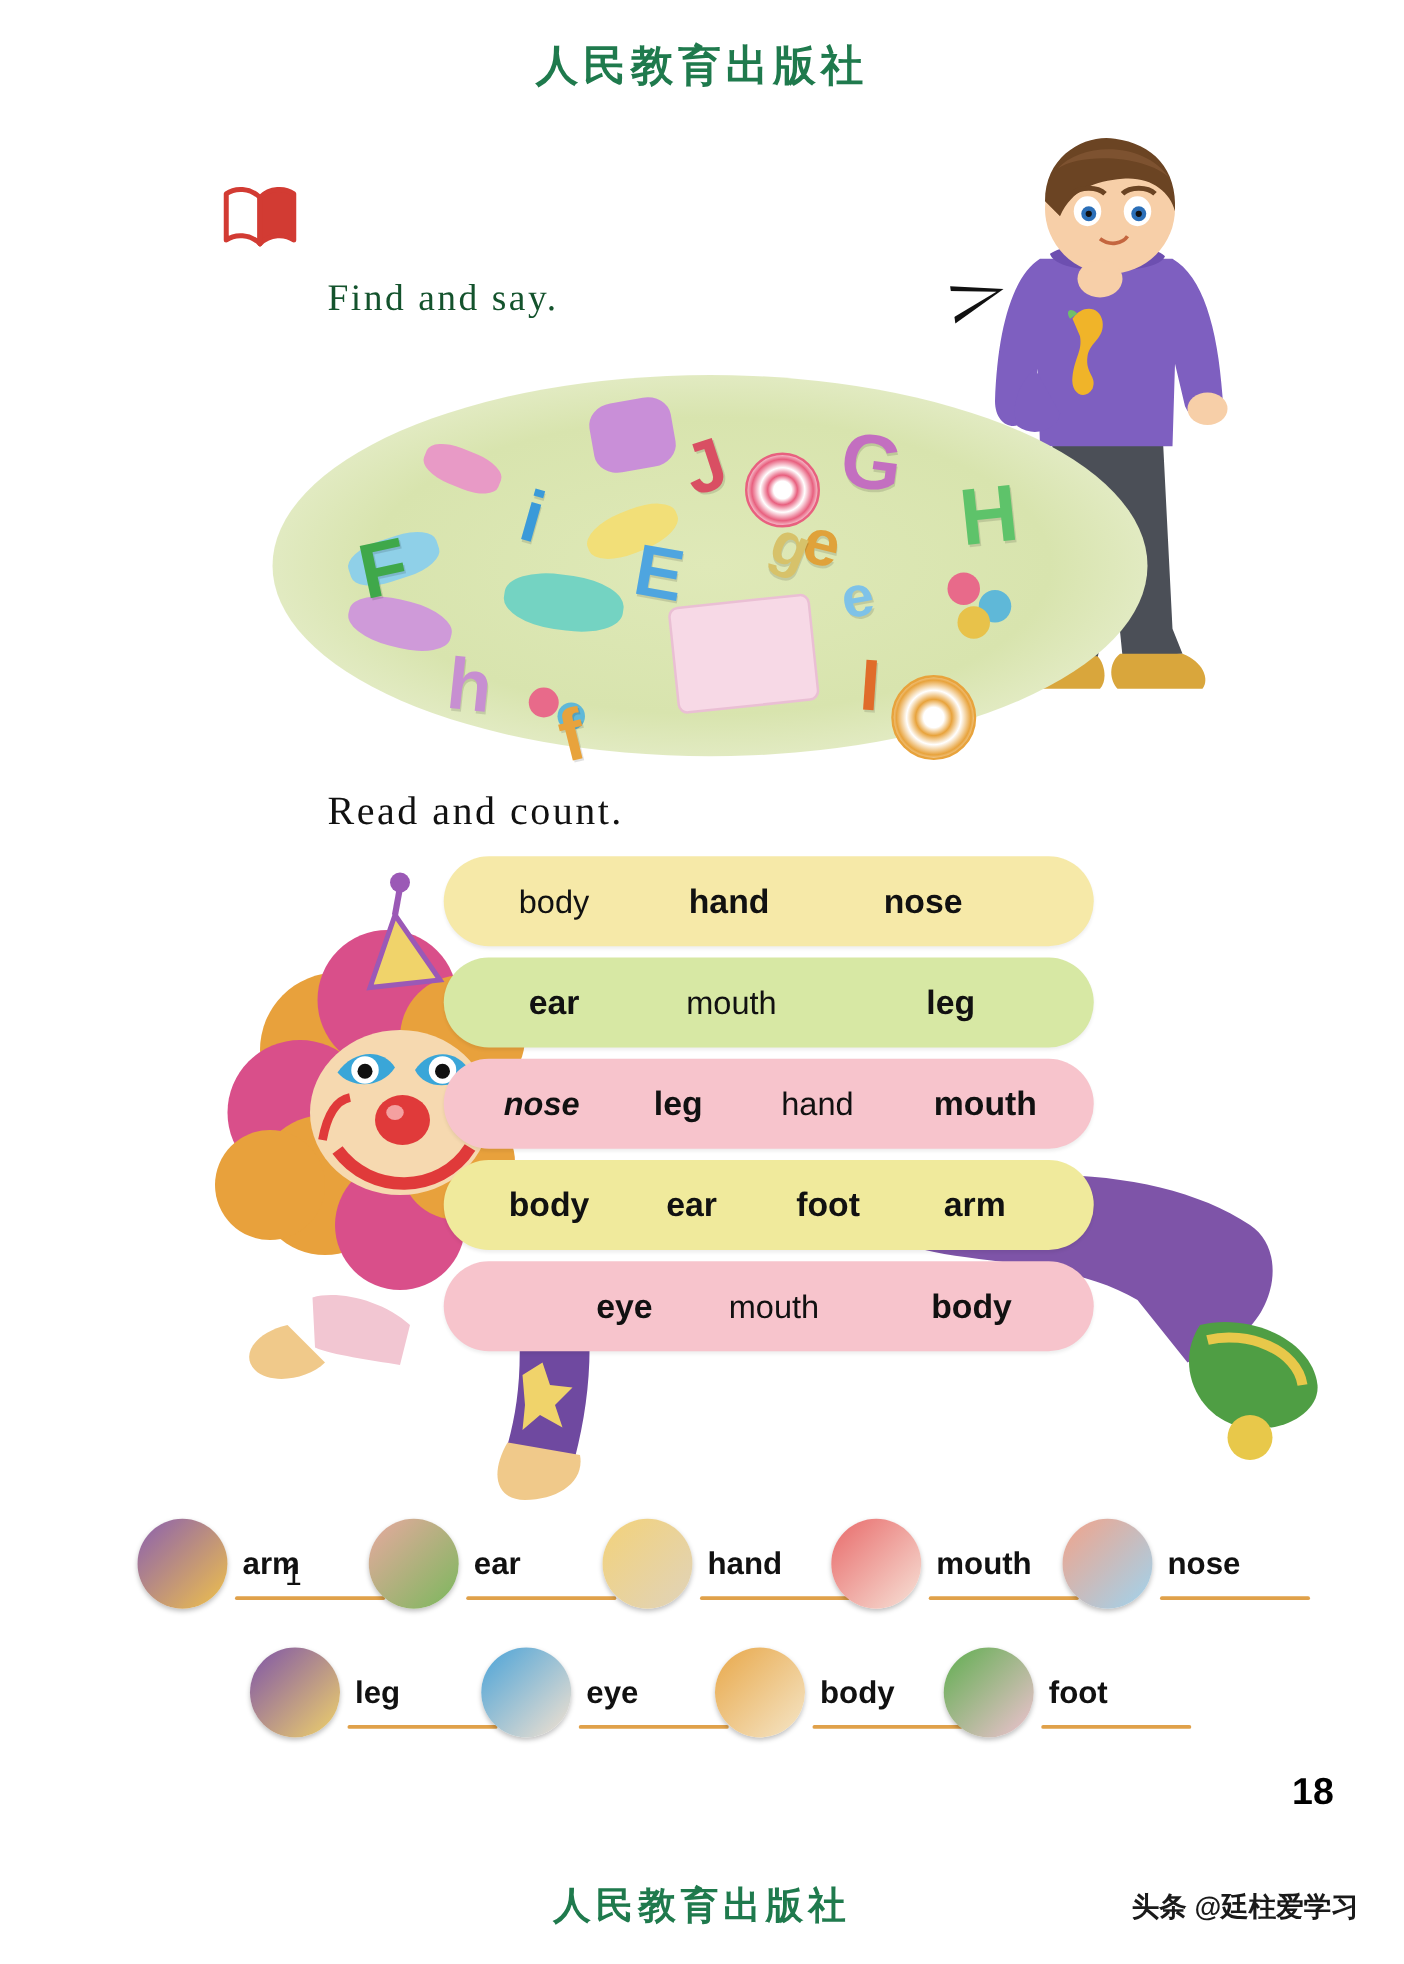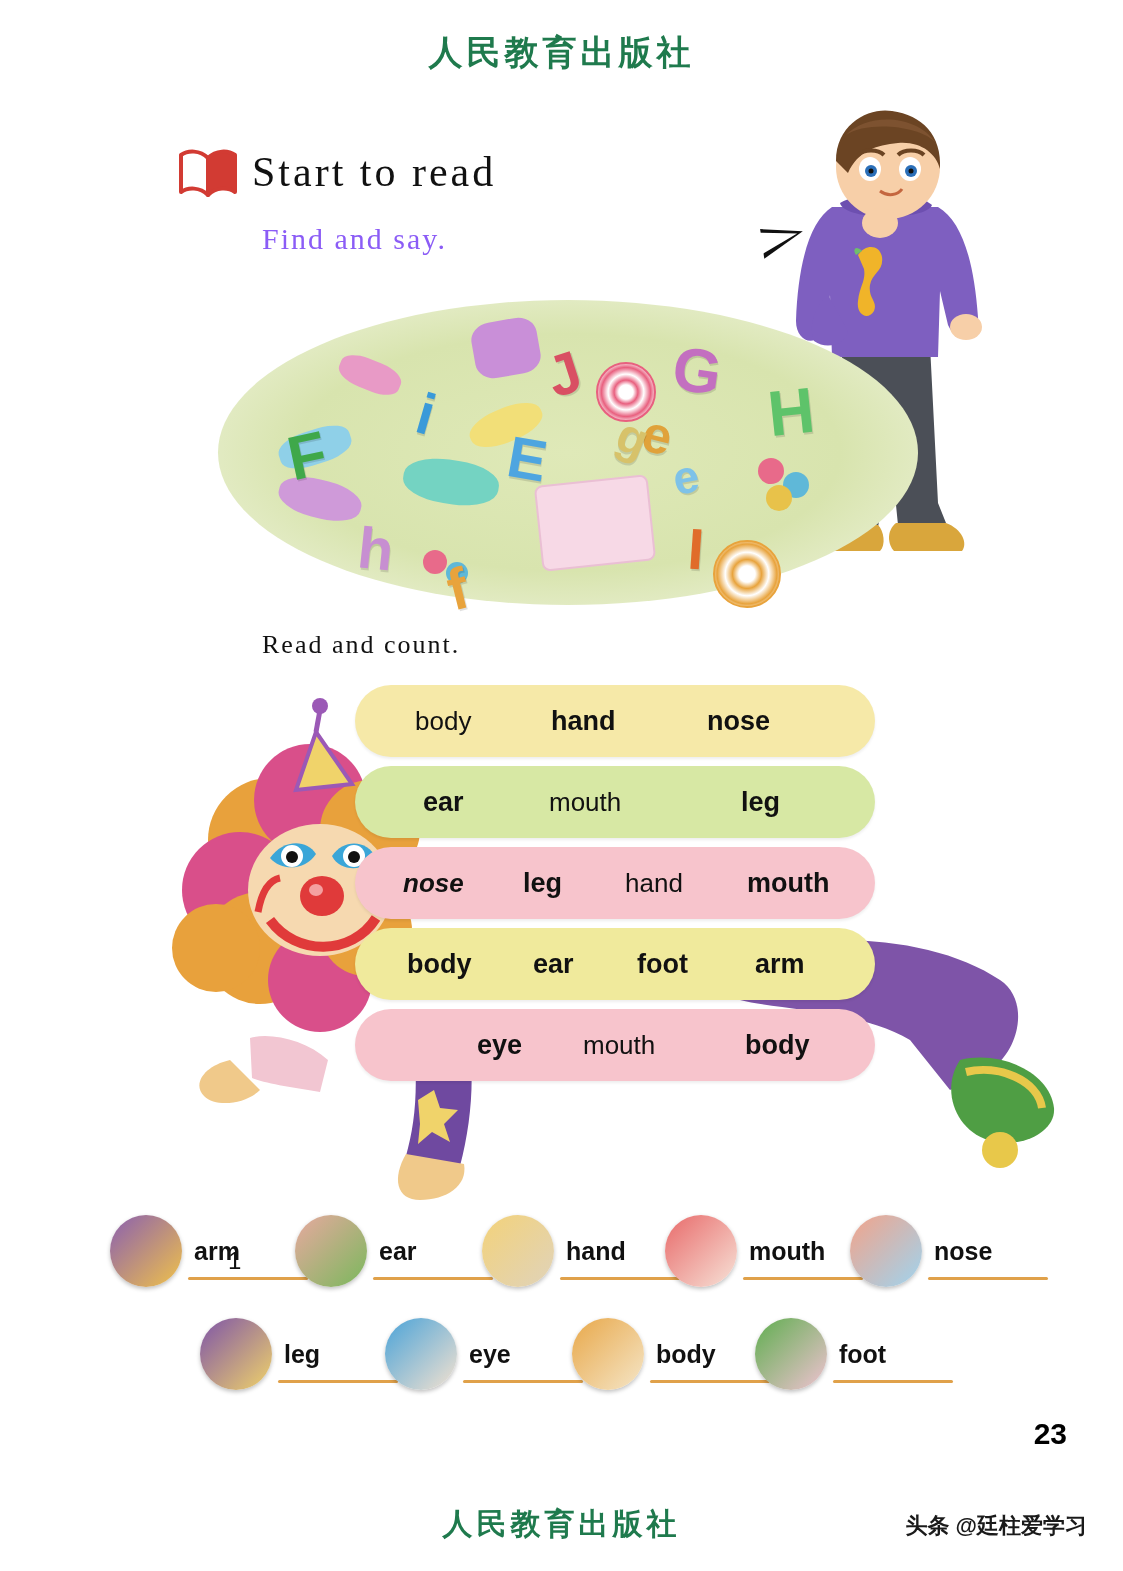--- a/index.html
+++ b/index.html
@@ -38,25 +38,25 @@
   }
 
   
   .book-icon{position:absolute;left:176px;top:146px;width:64px;height:56px;}
   .h-start{
     position:absolute;left:252px;top:148px;
     font-size:42px;letter-spacing:3px;color:#111;
   }
   .h-find{
     position:absolute;left:262px;top:222px;
-    font-size:30px;letter-spacing:2px;color:#8b5cf6;
+    font-size:30px;letter-spacing:2px;color:#14532d;
   }
   .h-read{
     position:absolute;left:262px;top:630px;
-    font-size:26px;letter-spacing:2px;color:#111;
+    font-size:32px;letter-spacing:2px;color:#111;
   }
 
   
   .bubble{
     position:absolute;left:537px;top:209px;width:230px;height:74px;
     border:3px solid #111;border-radius:12px;background:#fff;
     display:flex;align-items:center;justify-content:center;
     font-family:"Liberation Sans", sans-serif;
     font-size:22px;color:#111;letter-spacing:1px;
   }
@@ -142,21 +142,20 @@
 <div class="page">
 
   <div class="pub-top">人民教育出版社</div>
 
   <svg class="book-icon" viewBox="0 0 64 56">
     <path d="M32 12 C24 4, 12 4, 5 9 L5 46 C12 41, 24 41, 32 49 Z" fill="#ffffff" stroke="#d23b33" stroke-width="4" stroke-linejoin="round"></path>
     <path d="M32 12 C40 4, 52 4, 59 9 L59 46 C52 41, 40 41, 32 49 Z" fill="#d23b33" stroke="#d23b33" stroke-width="4" stroke-linejoin="round"></path>
     <path d="M32 12 L32 49" stroke="#d23b33" stroke-width="4"></path>
   </svg>
 
-  <div class="h-start">Start to read</div>
   <div class="h-find">Find and say.</div>
 
   <div class="bubble-tail"></div>
   <div class="bubble-tail-in"></div>
 
   <svg class="boy" viewBox="0 0 240 470">
 
     <path d="M72 250 L70 410 L60 430 L108 432 L112 410 L118 300 L126 410 L128 430 L176 428 L168 408 L160 250 Z" fill="#4b4f57"></path>
 
     <path d="M55 428 C40 434, 36 448, 42 456 L110 456 C116 450, 114 436, 108 430 Z" fill="#d9a63c"></path>
@@ -352,16 +351,16 @@
         <div class="answer-val" style="top: 32px;"></div>
       </div>
       <div class="picitem" style="left: 555px; top: 0px;">
         <div class="thumb" style="background: linear-gradient(135deg, rgb(95, 174, 79) 0%, rgb(240, 194, 210) 100%);"></div>
         <div class="picword">foot</div>
         <div class="answer-line" style="top: 62px;"></div>
         <div class="answer-val" style="top: 32px;"></div>
       </div>
     </div>
 
-  <div class="page-num">23</div>
+  <div class="page-num">18</div>
   <div class="pub-bottom">人民教育出版社</div>
   <div class="watermark">头条 @廷柱爱学习</div>
 </div>
 
 </body></html>

